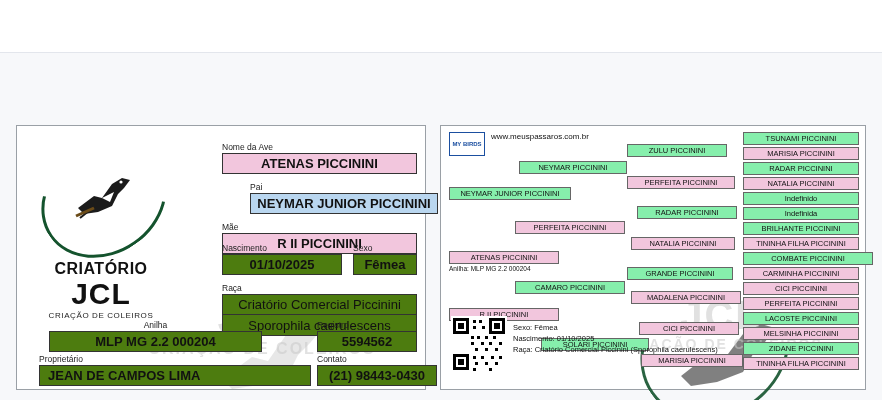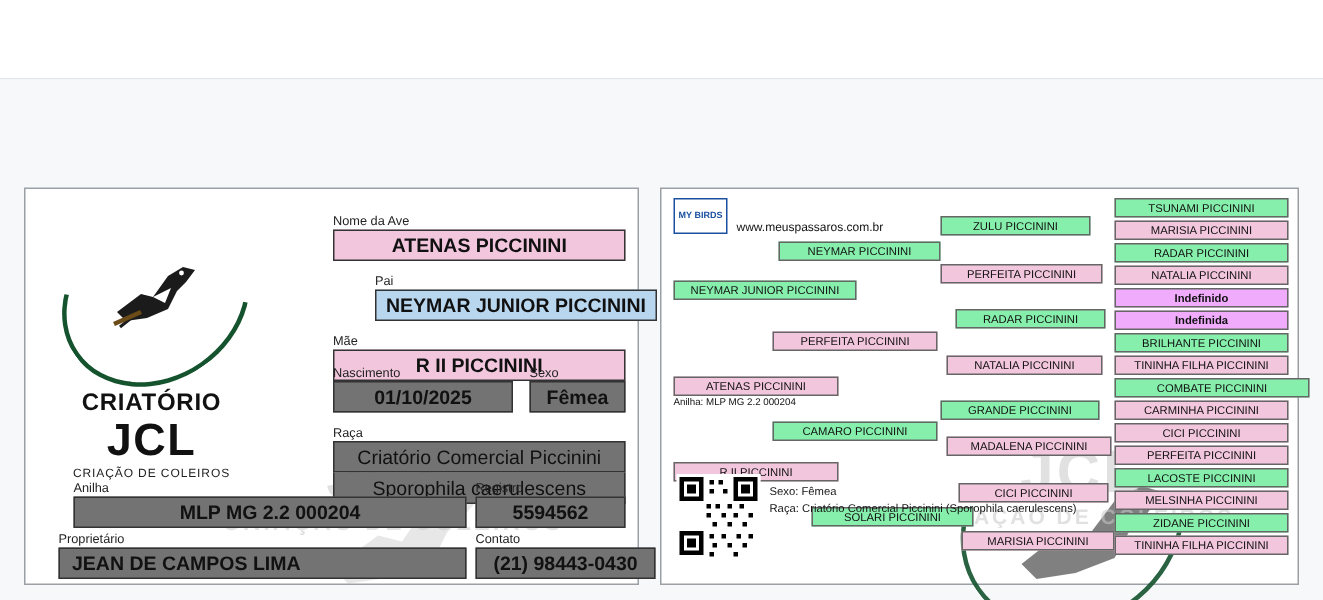--- a/index.html
+++ b/index.html
@@ -52,53 +52,53 @@
   .fld{position:absolute;}
   .fld .lbl{font-size:8.5px;color:#222;line-height:11px;}
   .fld .val{
     border:1px solid #333;box-sizing:border-box;
     font-size:13px;font-weight:bold;color:#111;
     display:flex;align-items:center;justify-content:center;
     height:21px;
   }
   .pink{background:#f2c6dd;}
   .blue{background:#b9d6ef;}
-  .white{background:#737373;}
+  .white{background:#4d7c0f;}
   .val.small{font-size:13px;font-weight:normal;}
 
   .watermark{
     position:absolute;left:95px;top:170px;width:300px;height:90px;
     color:#c9c9c9;font-weight:bold;text-align:center;pointer-events:none;
     opacity:.55;
   }
   .watermark .w1{font-size:44px;letter-spacing:2px;line-height:44px;}
   .watermark .w2{font-size:16px;letter-spacing:2px;}
   .wm-bird{
     position:absolute;left:195px;top:175px;width:120px;height:95px;opacity:.6;
   }
 
   
   .bk-head{
     position:absolute;left:8px;top:6px;width:200px;height:24px;
-    display:flex;align-items:flex-end;gap:6px;
+    display:flex;align-items:flex-start;gap:6px;
   }
   .bk-logo{
     width:34px;height:22px;background:#ffffff;border:1px solid #1b4fa0;
     display:flex;align-items:center;justify-content:center;
     font-size:6px;font-weight:bold;color:#1b4fa0;line-height:6px;text-align:center;
   }
   .bk-site{font-size:8px;color:#111;}
   .node{
     position:absolute;box-sizing:border-box;border:1px solid #666;
     font-size:7.5px;color:#111;display:flex;align-items:center;justify-content:center;
     height:13px;text-align:center;white-space:nowrap;overflow:hidden;
   }
   .n-pink{background:#f2c6dd;}
   .n-blue{background:#86efac;}
-  .n-white{background:#f0abfc;font-weight:bold;}
+  .n-white{background:#86efac;}
   .bk-wm{
     position:absolute;left:120px;top:168px;width:320px;height:90px;
     color:#c9c9c9;font-weight:bold;text-align:center;opacity:.55;
   }
   .bk-wm .w1{font-size:40px;letter-spacing:2px;line-height:42px;}
   .bk-wm .w2{font-size:14px;letter-spacing:2px;}
   .qr{
     position:absolute;left:10px;top:190px;width:56px;height:56px;background:#fff;
   }
   .bk-info{position:absolute;left:72px;top:196px;font-size:7.5px;color:#111;line-height:11px;}
@@ -168,21 +168,21 @@
     <div class="lbl">Sexo</div>
     <div class="val white">Fêmea</div>
   </div>
 
   <div class="fld" style="left:205px;top:157px;width:195px;">
     <div class="lbl">Raça</div>
     <div class="val white small">Criatório Comercial Piccinini</div>
     <div class="val white small" style="border-top:none;">Sporophila caerulescens</div>
   </div>
 
-  <div class="fld" style="left:32px;top:194px;width:262px;">
+  <div class="fld" style="left:32px;top:194px;width:213px;text-align:center;">
     <div class="lbl">Anilha</div>
     <div class="val white">MLP MG 2.2 000204</div>
   </div>
 
   <div class="fld" style="left:300px;top:194px;width:100px;">
     <div class="lbl">Registro</div>
     <div class="val white">5594562</div>
   </div>
 
   <div class="fld" style="left:22px;top:228px;width:272px;">
@@ -282,15 +282,16 @@
       <rect x="40" y="40" width="3" height="3" fill="#000"></rect>
       <rect x="48" y="40" width="3" height="3" fill="#000"></rect>
     <rect x="24" y="46" width="3" height="3" fill="#000"></rect>
       <rect x="34" y="46" width="3" height="3" fill="#000"></rect>
       <rect x="44" y="46" width="3" height="3" fill="#000"></rect>
     <rect x="22" y="52" width="3" height="3" fill="#000"></rect>
       <rect x="38" y="52" width="3" height="3" fill="#000"></rect>
   </svg>
   <div class="bk-info">
     <div>Sexo: Fêmea</div>
+    <div>Nascimento: 01/10/2025</div>
     <div>Raça: Criatório Comercial Piccinini (Sporophila caerulescens)</div>
   </div>
 </div>
 
 </body></html>

